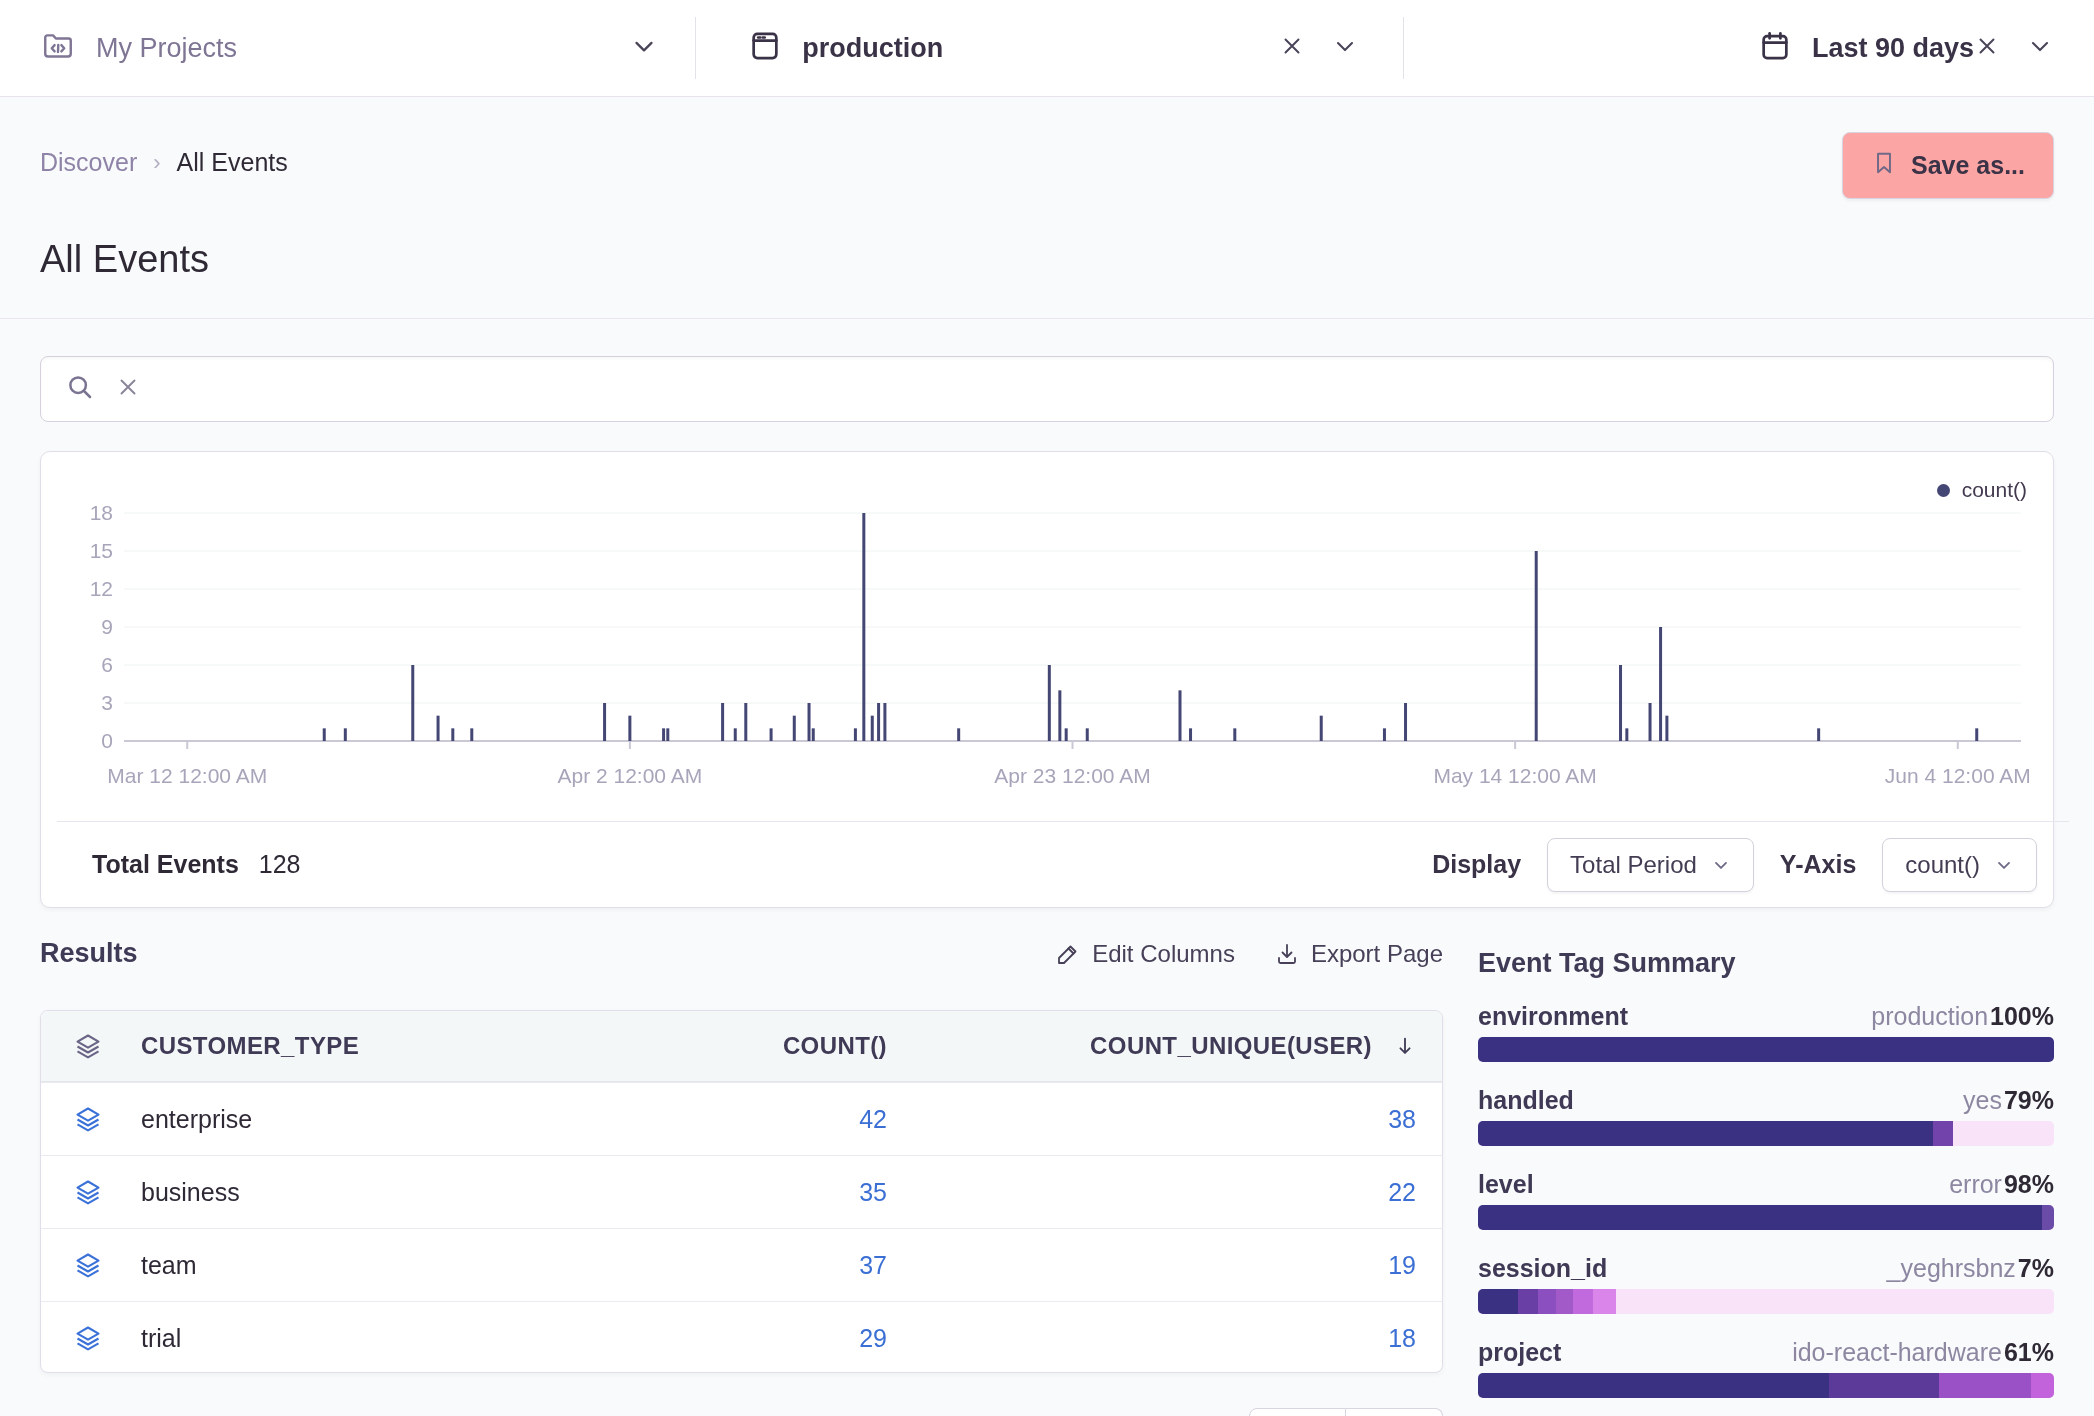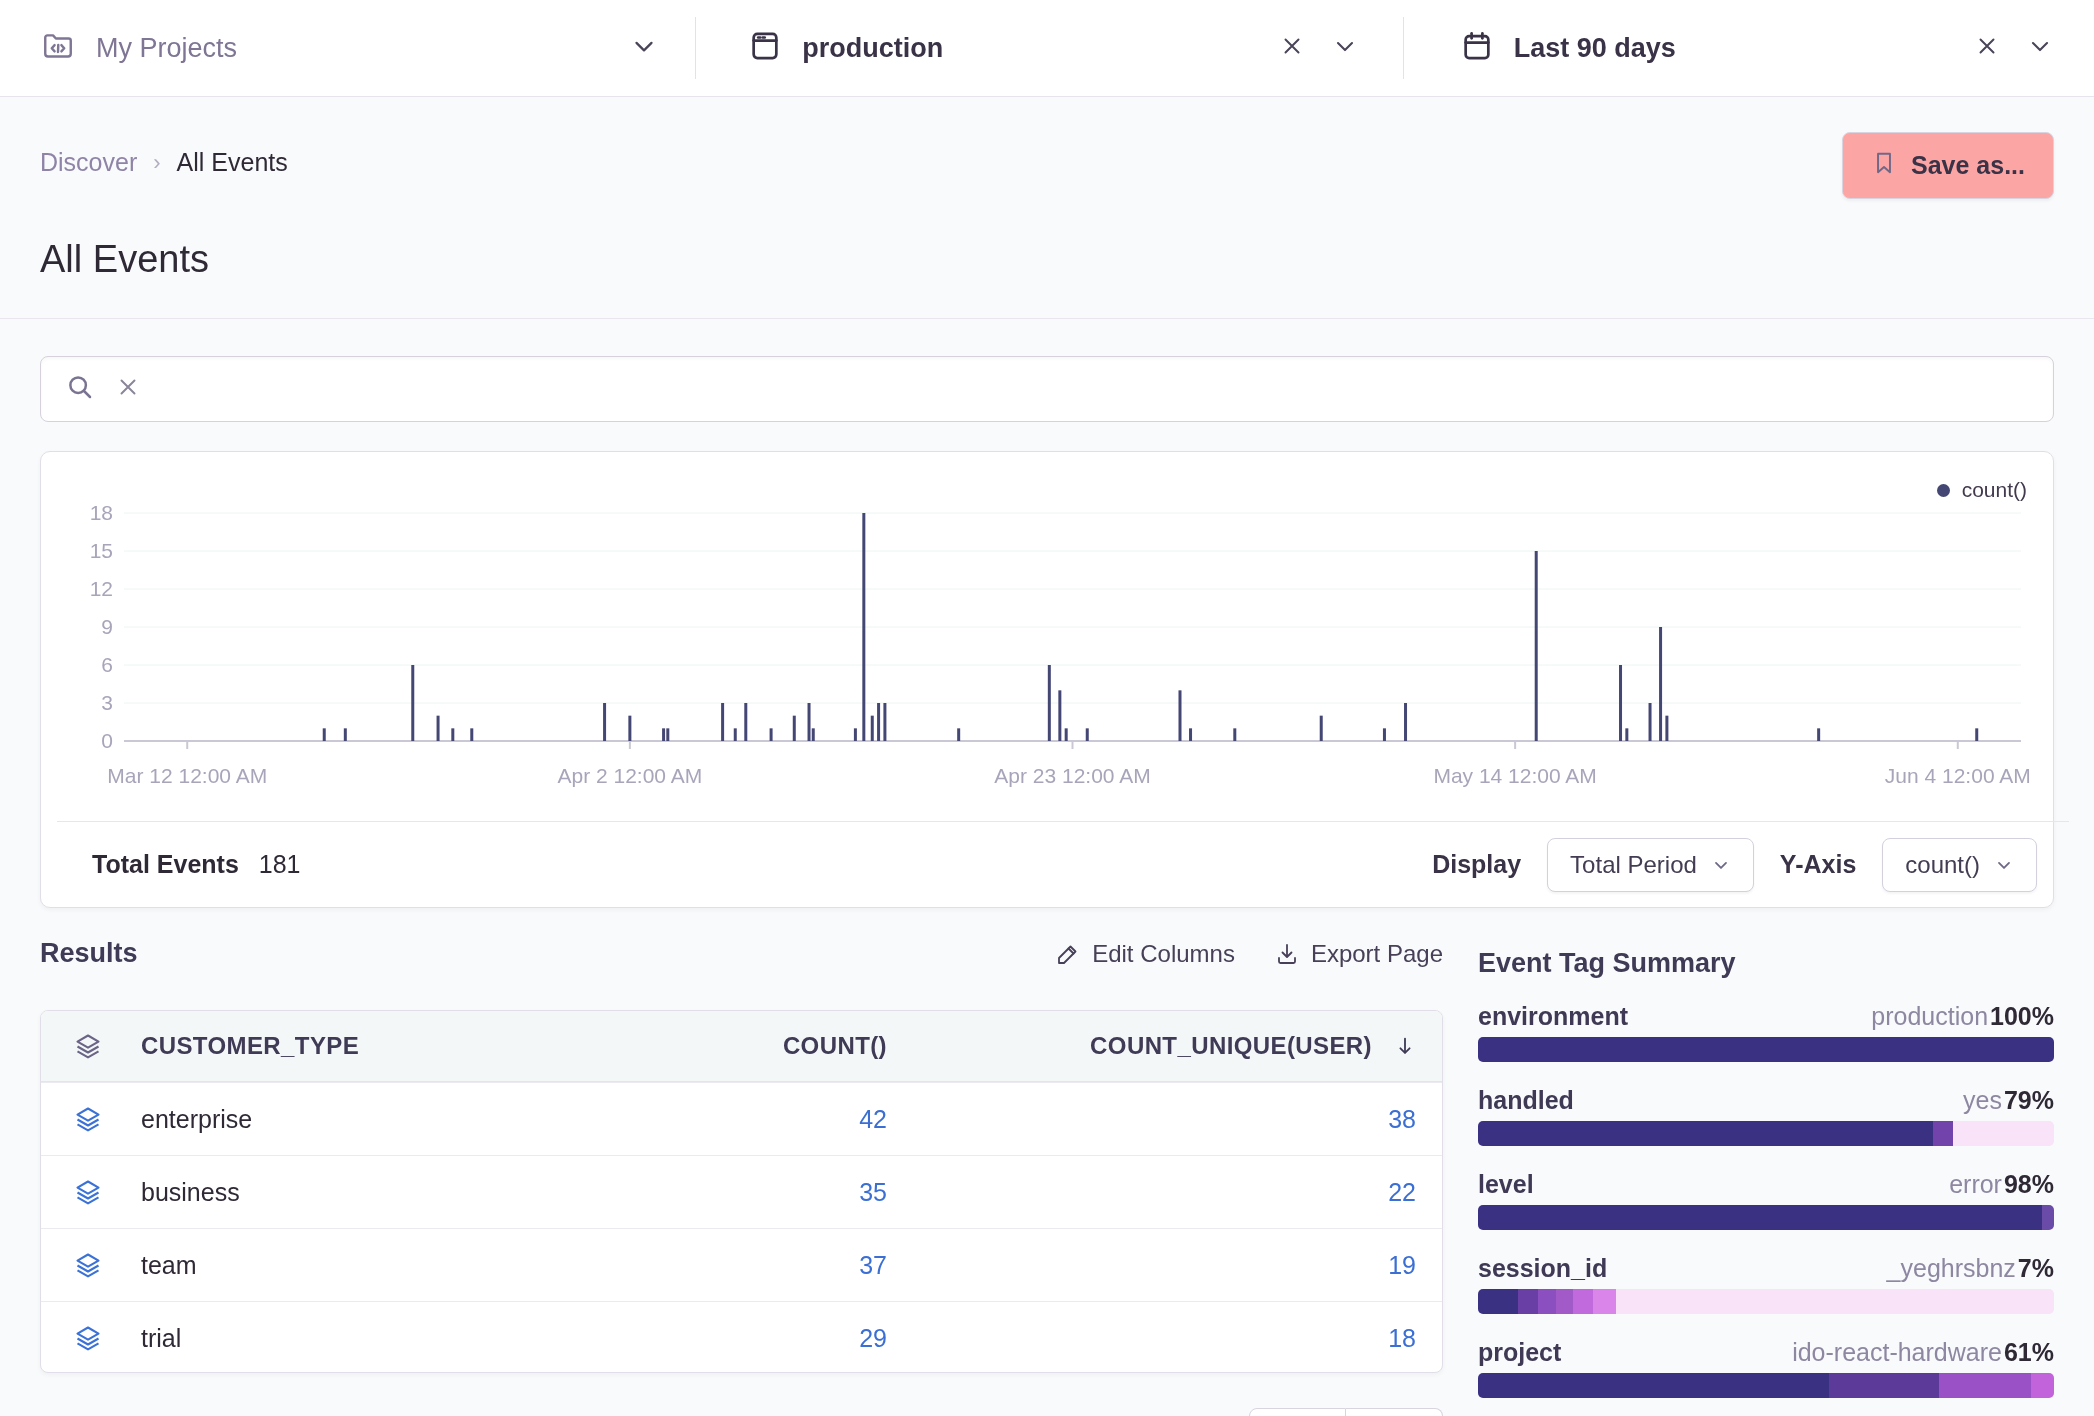--- a/index.html
+++ b/index.html
@@ -4,21 +4,21 @@
 <style>
   * { margin:0; padding:0; box-sizing:border-box; }
   body { font-family:"Liberation Sans", sans-serif; background:#f8fafb; }
   .page { position:relative; width:2094px; height:1416px; overflow:hidden; background:#f8fafb; color:#2f2936; }
 
   
   .topbar { position:absolute; left:0; top:0; width:2094px; height:97px; background:#ffffff; border-bottom:1px solid #e7e4ee; display:flex; align-items:center; }
   .tb-section { display:flex; align-items:center; height:100%; }
   .tb-proj { width:696px; padding:0 36px 0 40px; justify-content:space-between; }
   .tb-env  { width:707px; padding:0 44px 0 52px; justify-content:space-between; }
-  .tb-date { width:691px; padding:0 40px 0 56px; justify-content:space-between; }
+  .tb-date { width:691px; padding:0 40px 0 56px; justify-content:flex-end; }
   .tb-left { display:flex; align-items:center; gap:20px; }
   .tb-right{ display:flex; align-items:center; gap:26px; }
   .tb-divider { width:1px; height:62px; background:#e4e1ea; }
   .tb-label-muted { font-size:27px; color:#7f7594; }
   .tb-label-dark  { font-size:27px; color:#3a3246; font-weight:700; }
 
   
   .breadcrumb { position:absolute; left:40px; top:148px; display:flex; align-items:center; gap:16px; font-size:25px; }
   .crumb-link { color:#8f84a8; cursor:pointer; }
   .crumb-sep  { color:#b3adc2; font-size:22px; }
@@ -259,21 +259,21 @@
         <rect x="1607.5311111111112" y="251" width="3" height="38" fill="#444674"></rect>
         <rect x="1618.0700000000002" y="175" width="3" height="114" fill="#444674"></rect>
         <rect x="1624.3933333333334" y="263.6666666666667" width="3" height="25.333333333333332" fill="#444674"></rect>
         <rect x="1776.1533333333334" y="276.3333333333333" width="3" height="12.666666666666666" fill="#444674"></rect>
         <rect x="1934.2366666666667" y="276.3333333333333" width="3" height="12.666666666666666" fill="#444674"></rect>
       </svg>
 
     <div class="chart-footer">
       <div class="total-events">
         <span class="lbl">Total Events</span>
-        <span>181</span>
+        <span>128</span>
       </div>
       <div class="footer-controls">
         <span class="ctl-label">Display</span>
         <button class="dropdown-btn">
           <span>Total Period</span>
           <svg width="20" height="20" viewBox="0 0 24 24" fill="none" stroke="#6f6887" stroke-width="2.2" stroke-linecap="round" stroke-linejoin="round">
               <path d="M6 9.5l6 6 6-6"></path>
             </svg>
         </button>
         <span class="ctl-label">Y-Axis</span>

